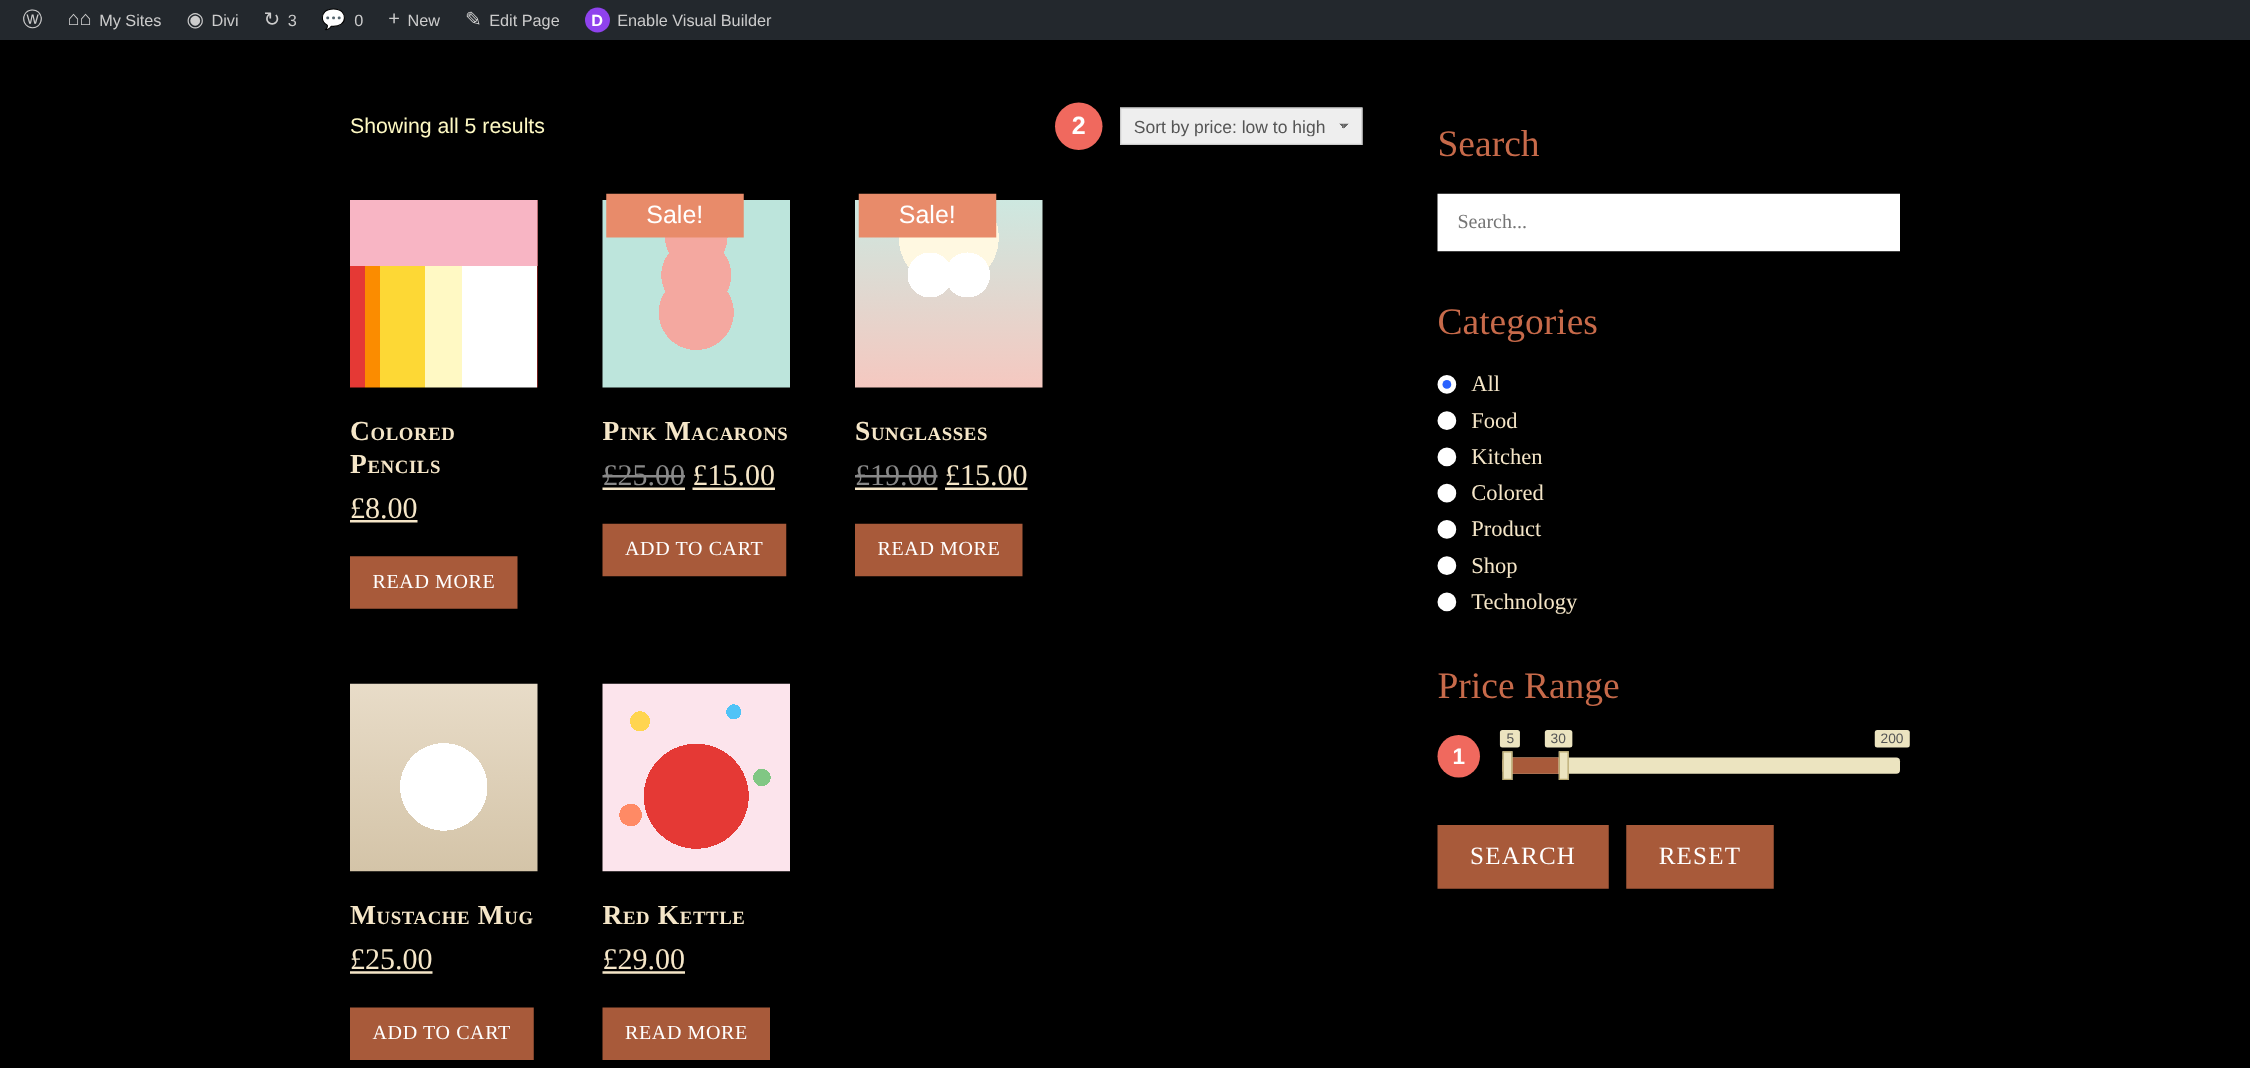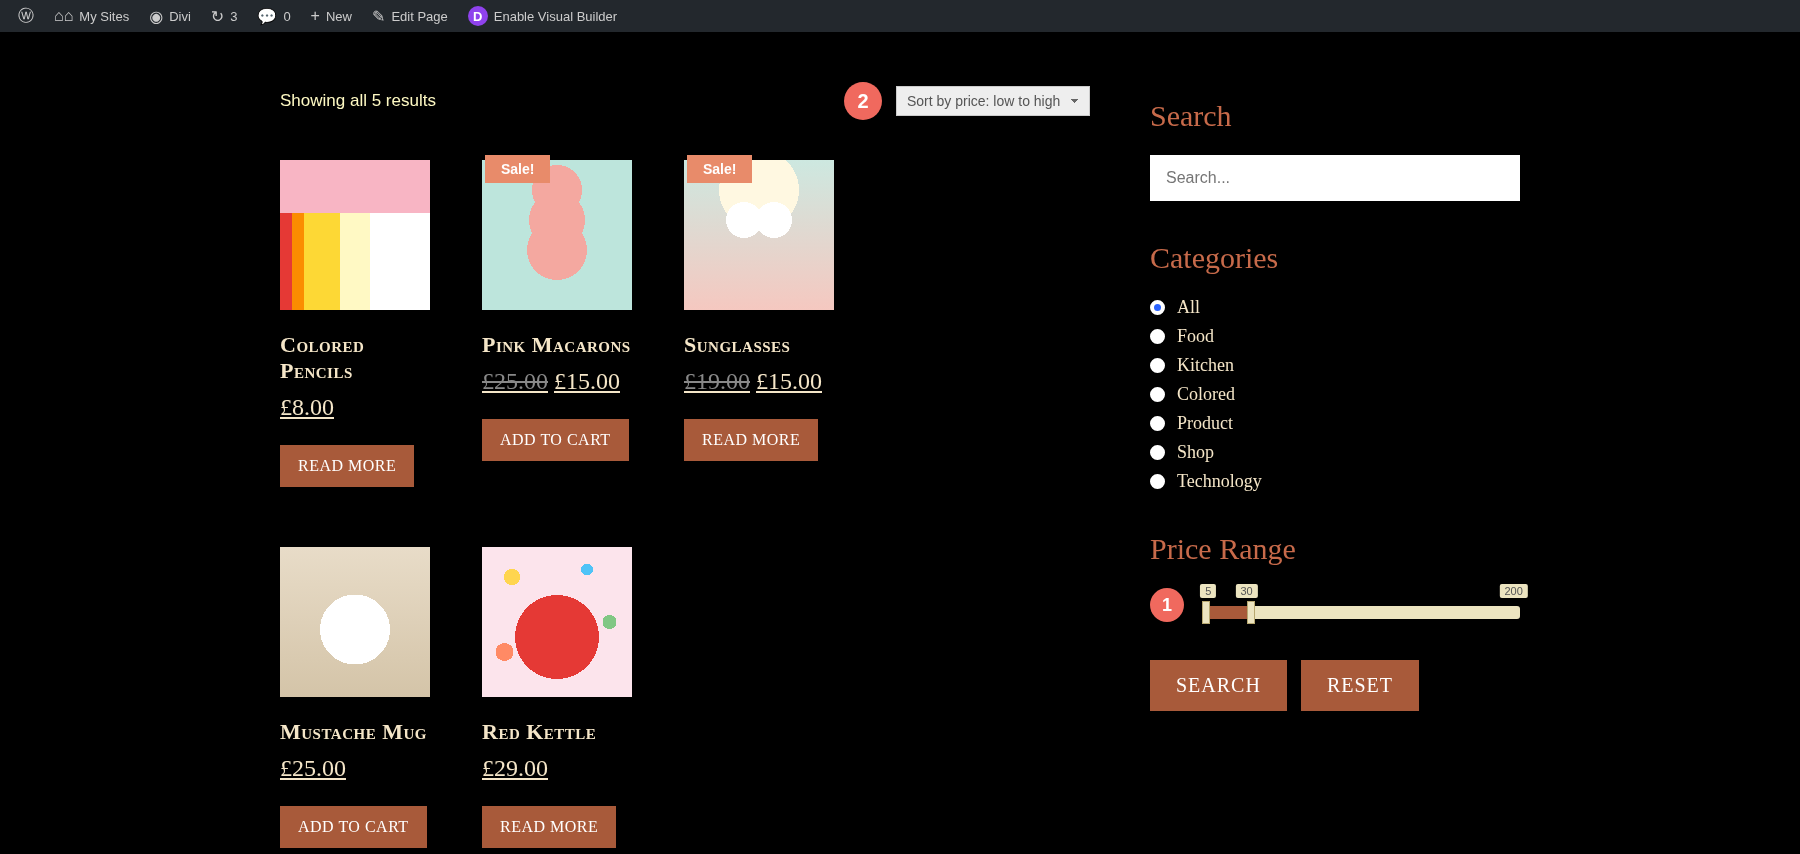--- a/index.html
+++ b/index.html
@@ -22,36 +22,36 @@
 
 .results-row { display: flex; align-items: center; justify-content: space-between; margin-bottom: 40px; }
 .results-text { color: #fef9c3; font-size: 17px; font-family: Arial, sans-serif; }
 .sort-wrapper { display: flex; align-items: center; gap: 14px; }
 .badge-num { background: #f0695e; color: #fff; width: 38px; height: 38px; border-radius: 50%; display: inline-flex; align-items: center; justify-content: center; font-weight: bold; font-size: 20px; font-family: Arial, sans-serif; }
 .sort-select { background: #eee; color: #555; border: 1px solid #ccc; padding: 6px 28px 6px 10px; font-size: 14px; appearance: none; background-image: linear-gradient(45deg, transparent 50%, #666 50%), linear-gradient(135deg, #666 50%, transparent 50%); background-position: calc(100% - 14px) 12px, calc(100% - 10px) 12px; background-size: 4px 4px, 4px 4px; background-repeat: no-repeat; }
 
 .product-grid { display: grid; grid-template-columns: repeat(3, 150px); gap: 52px; justify-content: start; row-gap: 60px; }
 .product { position: relative; }
 .product-img { width: 150px; height: 150px; display: block; }
-.sale-tag { position: absolute; top: -5px; left: 3px; background: #e88b6a; color: #fff; padding: 6px 16px; font-size: 14px; font-family: Arial, sans-serif; font-weight: bold; }
+.sale-tag { position: absolute; top: -5px; left: 3px; background: #e88b6a; color: #fff; padding: 6px 32px; font-size: 20px; font-family: Arial, sans-serif; }
 .product-title { color: #f5e6c8; font-size: 22px; margin-top: 22px; font-variant: small-caps; letter-spacing: 0.5px; }
 .product-price { color: #f5e6c8; font-size: 24px; margin-top: 10px; text-decoration: underline; }
 .product-price .strike { color: #888; text-decoration: line-through; margin-right: 6px; }
 .product-btn { background: #a85a3a; color: #fff; border: none; padding: 12px 18px; font-size: 16px; margin-top: 24px; cursor: pointer; font-variant: small-caps; letter-spacing: 0.5px; font-family: Georgia, serif; }
 
 
 .img-pencils { background: linear-gradient(180deg, #f8b5c4 0%, #f8b5c4 35%, transparent 35%), repeating-linear-gradient(90deg, #e53935 0 12px, #fb8c00 12px 24px, #fdd835 24px 60px, #fff9c4 60px 90px, #fff 90px 150px); }
 .img-macarons { background: radial-gradient(circle at 50% 60%, #f4a8a0 0 30px, transparent 30px), radial-gradient(circle at 50% 40%, #f4a8a0 0 28px, transparent 28px), radial-gradient(circle at 50% 20%, #f4a8a0 0 25px, transparent 25px), #bde5dc; }
 .img-sunglasses { background: radial-gradient(ellipse at 40% 40%, #fff 0 18px, transparent 18px), radial-gradient(ellipse at 60% 40%, #fff 0 18px, transparent 18px), radial-gradient(circle at 50% 20%, #fff8e1 0 40px, transparent 40px), linear-gradient(180deg, #cde8e0 0%, #f5c8c0 100%); }
 .img-mug { background: radial-gradient(circle at 50% 55%, #fff 0 35px, transparent 35px), linear-gradient(180deg, #e8dcc8 0%, #d4c4a8 100%); position: relative; }
 .img-kettle { background: radial-gradient(circle at 20% 20%, #ffd54f 0 8px, transparent 8px), radial-gradient(circle at 70% 15%, #4fc3f7 0 6px, transparent 6px), radial-gradient(circle at 85% 50%, #81c784 0 7px, transparent 7px), radial-gradient(circle at 15% 70%, #ff8a65 0 9px, transparent 9px), radial-gradient(circle at 50% 60%, #e53935 0 42px, transparent 42px), #fce4ec; }
 
 
 .widget-title { color: #c76a4a; font-size: 30px; margin-bottom: 22px; font-weight: normal; }
-.search-input { width: 100%; padding: 14px 16px; background: #fff; color: #000000; border: none; font-size: 16px; font-family: Liberation Sans, sans-serif; }
+.search-input { width: 100%; padding: 14px 16px; background: #fff; color: #000000; border: none; font-size: 16px; font-family: Liberation Serif, serif; }
 .widget { margin-bottom: 40px; margin-top: 17px; }
 .cat-list { list-style: none; }
 .cat-item { display: flex; align-items: center; gap: 12px; margin-bottom: 8px; color: #f5e6c8; font-size: 18px; }
 .cat-radio { width: 15px; height: 15px; border-radius: 50%; border: 2px solid #fff; background: #fff; display: inline-block; position: relative; cursor: pointer; }
 .cat-radio.checked::after { content: ''; position: absolute; inset: 2px; background: #2962ff; border-radius: 50%; }
 
 
 .range-wrapper { display: flex; align-items: flex-start; gap: 18px; }
 .badge-num.small { width: 34px; height: 34px; font-size: 18px; }
 .slider-area { flex: 1; position: relative; padding-top: 18px; }

